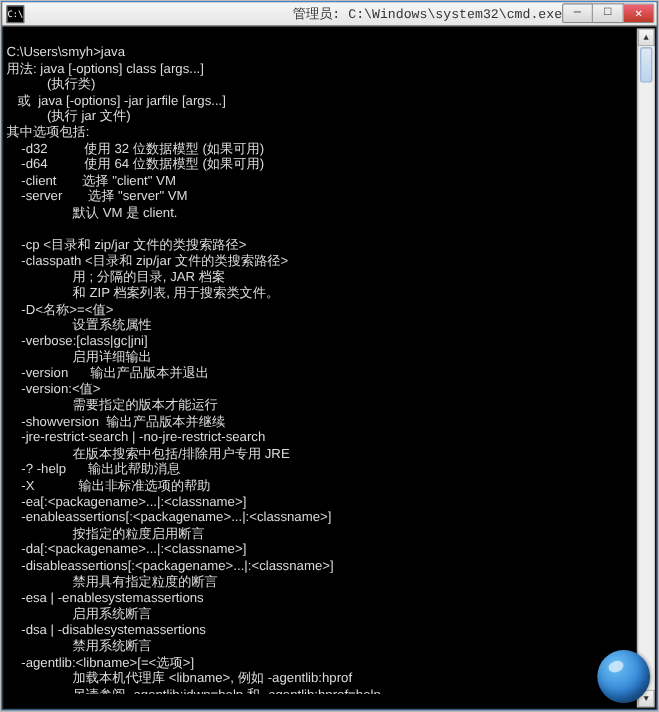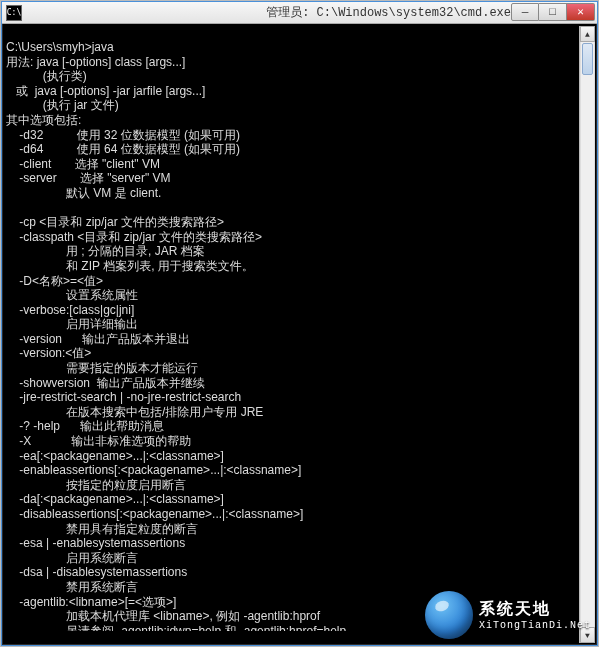--- a/index.html
+++ b/index.html
@@ -178,19 +178,15 @@
   <div class="scrollbar">
     <div class="sb-btn">▲</div>
     <div class="sb-track">
       <div class="sb-thumb"></div>
     </div>
     <div class="sb-btn">▼</div>
   </div>
 
   <div class="watermark">
     <div class="wm-icon"></div>
-    <div class="wm-text">
-      <span class="cn">系统天地</span>
-      <span class="en">XiTongTianDi.Net</span>
-    </div>
   </div>
 
 </div>
 
 </body></html>

